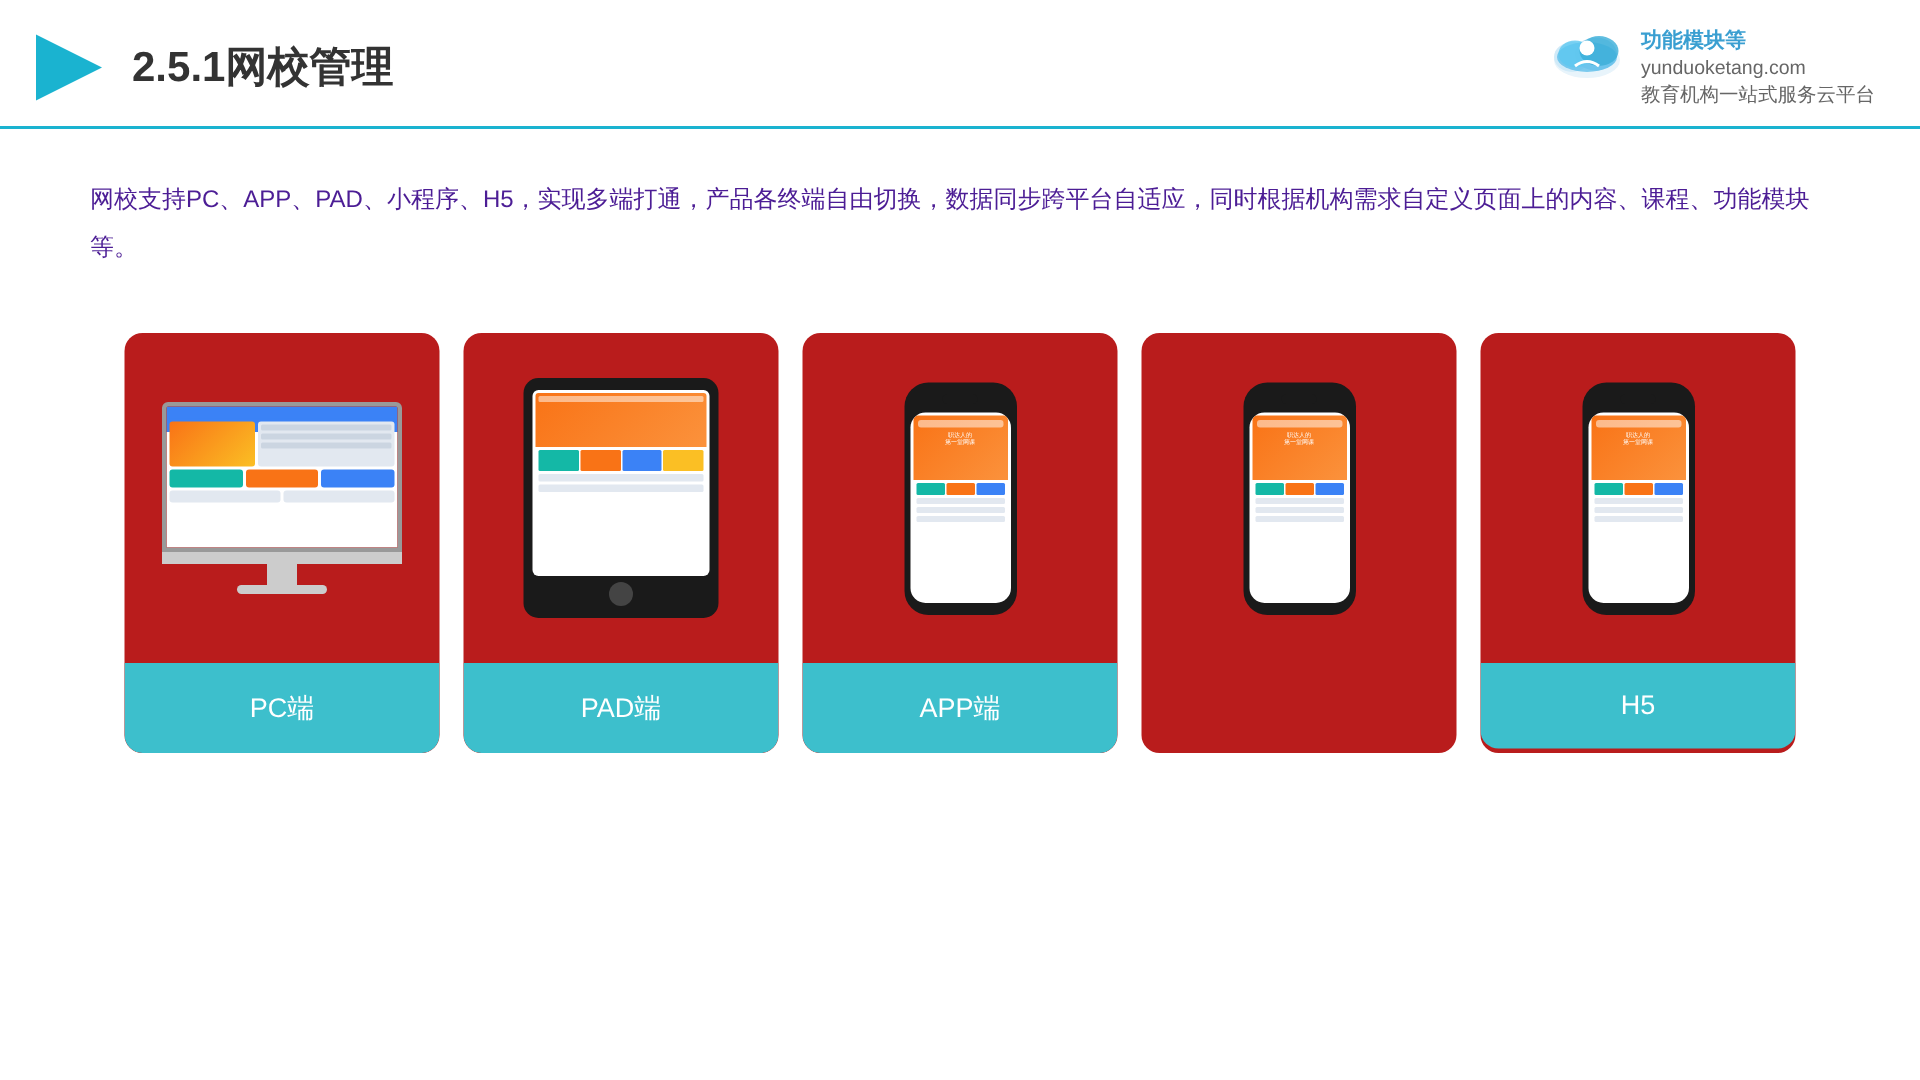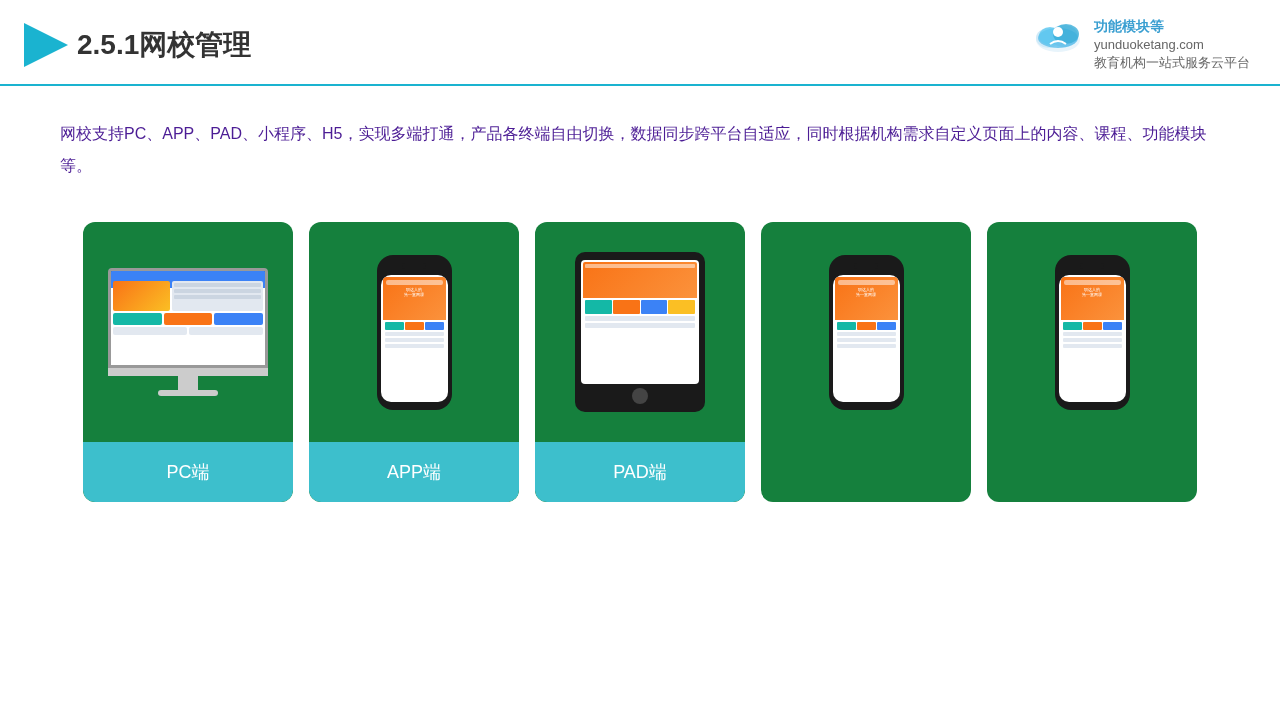--- a/index.html
+++ b/index.html
@@ -16,21 +16,21 @@
     .header {
       display: flex;
       align-items: center;
       justify-content: space-between;
       padding: 18px 30px 12px 20px;
       border-bottom: 2px solid #1ab3d0;
     }
     .header-left {
       display: flex;
       align-items: center;
-      gap: 5px;
+      gap: 16px;
     }
     .play-icon {
       width: 52px;
       height: 52px;
     }
     .page-title {
       font-size: 28px;
       font-weight: bold;
       color: #333;
     }
@@ -45,21 +45,21 @@
 
     
     .cards-container {
       display: flex;
       gap: 16px;
       padding: 20px 50px 30px 50px;
       justify-content: center;
     }
 
     .card {
-      background: #15803d;
+      background: #b91c1c;
       border-radius: 12px;
       width: 210px;
       display: flex;
       flex-direction: column;
       align-items: center;
       overflow: hidden;
       flex-shrink: 0;
     }
 
     .card-image-area {
@@ -260,20 +260,46 @@
         <div class="monitor-bar"></div>
         <div class="monitor-neck"></div>
         <div class="monitor-base"></div>
       </div>
     </div>
     <div class="card-label">PC端</div>
   </div>
 
   <div class="card">
     <div class="card-image-area">
+      <div class="tablet">
+        <div class="tablet-screen">
+          <div style="width:100%;height:100%;padding:2px;">
+            <div style="height:30%;background:linear-gradient(135deg,#f97316,#fb923c);border-radius:2px 2px 0 0;padding:2px;">
+              <div style="height:4px;background:rgba(255,255,255,0.5);border-radius:1px;"></div>
+            </div>
+            <div style="padding:2px;">
+              <div style="display:flex;gap:1px;margin-bottom:2px;">
+                <div style="height:14px;flex:1;background:#14b8a6;border-radius:1px;"></div>
+                <div style="height:14px;flex:1;background:#f97316;border-radius:1px;"></div>
+                <div style="height:14px;flex:1;background:#3b82f6;border-radius:1px;"></div>
+                <div style="height:14px;flex:1;background:#fbbf24;border-radius:1px;"></div>
+              </div>
+              <div style="height:5px;background:#e2e8f0;border-radius:1px;margin-bottom:2px;"></div>
+              <div style="height:5px;background:#e2e8f0;border-radius:1px;"></div>
+            </div>
+          </div>
+        </div>
+        <div class="tablet-home"></div>
+      </div>
+    </div>
+    <div class="card-label">PAD端</div>
+  </div>
+
+  <div class="card">
+    <div class="card-image-area">
       <div class="phone">
         <div class="phone-notch"></div>
         <div class="phone-screen">
           <div style="width:100%;height:100%;padding:2px;">
             <div style="height:35%;background:linear-gradient(135deg,#f97316,#fb923c);border-radius:3px 3px 0 0;padding:3px;">
               <div style="height:5px;background:rgba(255,255,255,0.5);border-radius:2px;margin-bottom:2px;"></div>
               <div style="font-size:4px;color:white;text-align:center;">职达人的<br>第一堂网课</div>
             </div>
             <div style="padding:2px;">
               <div style="display:flex;gap:1px;margin-bottom:2px;">
@@ -287,46 +313,20 @@
             </div>
           </div>
         </div>
       </div>
     </div>
     <div class="card-label">APP端</div>
   </div>
 
   <div class="card">
     <div class="card-image-area">
-      <div class="tablet">
-        <div class="tablet-screen">
-          <div style="width:100%;height:100%;padding:2px;">
-            <div style="height:30%;background:linear-gradient(135deg,#f97316,#fb923c);border-radius:2px 2px 0 0;padding:2px;">
-              <div style="height:4px;background:rgba(255,255,255,0.5);border-radius:1px;"></div>
-            </div>
-            <div style="padding:2px;">
-              <div style="display:flex;gap:1px;margin-bottom:2px;">
-                <div style="height:14px;flex:1;background:#14b8a6;border-radius:1px;"></div>
-                <div style="height:14px;flex:1;background:#f97316;border-radius:1px;"></div>
-                <div style="height:14px;flex:1;background:#3b82f6;border-radius:1px;"></div>
-                <div style="height:14px;flex:1;background:#fbbf24;border-radius:1px;"></div>
-              </div>
-              <div style="height:5px;background:#e2e8f0;border-radius:1px;margin-bottom:2px;"></div>
-              <div style="height:5px;background:#e2e8f0;border-radius:1px;"></div>
-            </div>
-          </div>
-        </div>
-        <div class="tablet-home"></div>
-      </div>
-    </div>
-    <div class="card-label">PAD端</div>
-  </div>
-
-  <div class="card">
-    <div class="card-image-area">
       <div class="phone">
         <div class="phone-notch"></div>
         <div class="phone-screen">
           <div style="width:100%;height:100%;padding:2px;">
             <div style="height:35%;background:linear-gradient(135deg,#f97316,#fb923c);border-radius:3px 3px 0 0;padding:3px;">
               <div style="height:5px;background:rgba(255,255,255,0.5);border-radius:2px;margin-bottom:2px;"></div>
               <div style="font-size:4px;color:white;text-align:center;">职达人的<br>第一堂网课</div>
             </div>
             <div style="padding:2px;">
               <div style="display:flex;gap:1px;margin-bottom:2px;">
@@ -361,15 +361,16 @@
                 <div style="height:8px;flex:1;background:#3b82f6;border-radius:1px;"></div>
               </div>
               <div style="height:4px;background:#e2e8f0;border-radius:1px;margin-bottom:2px;"></div>
               <div style="height:4px;background:#e2e8f0;border-radius:1px;margin-bottom:2px;"></div>
               <div style="height:4px;background:#e2e8f0;border-radius:1px;"></div>
             </div>
           </div>
         </div>
       </div>
     </div>
+    <div class="card-label">H5</div>
   </div>
 
 </div>
 
 </body></html>

